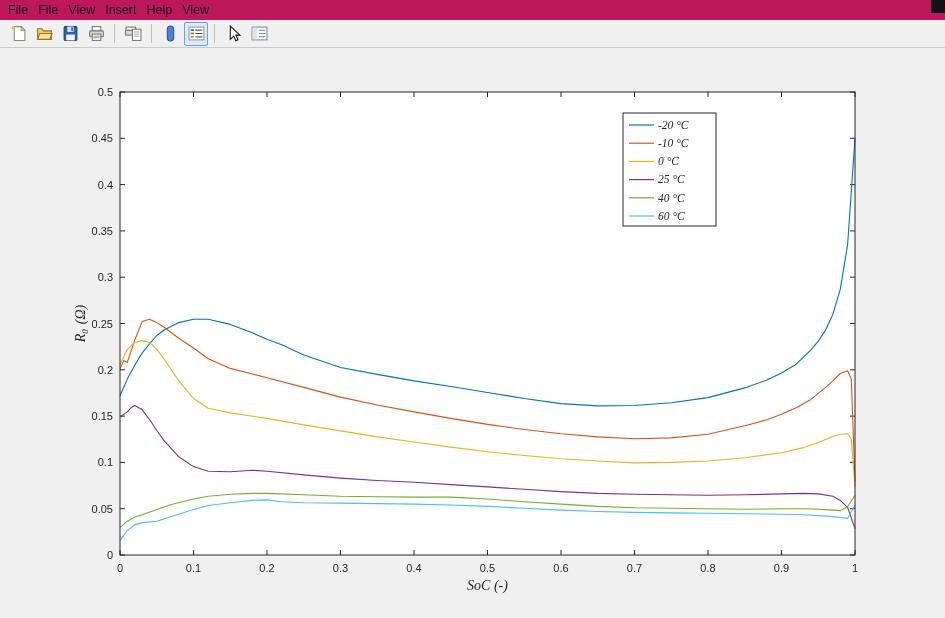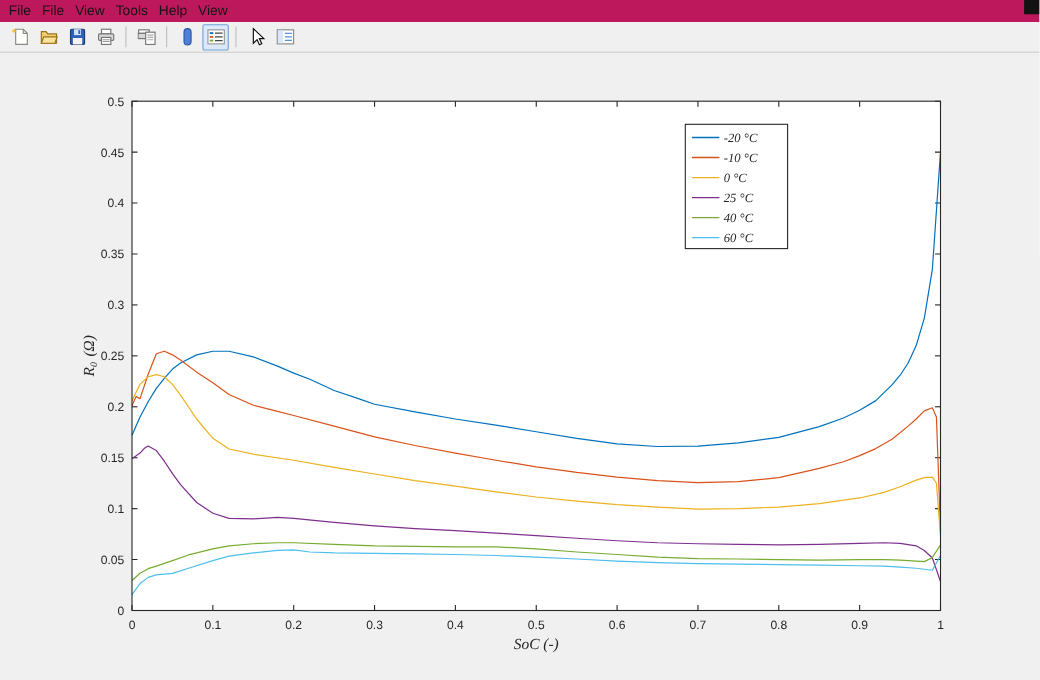--- a/index.html
+++ b/index.html
@@ -28,21 +28,21 @@
   .axlabel{font:italic 14px "Liberation Serif",serif;fill:#262626}
   .legend-text{font:italic 11.5px "Liberation Serif",serif;fill:#262626}
 </style>
 </head>
 <body>
 
 <div class="menubar">
   <span class="menu-item">File</span>
   <span class="menu-item">File</span>
   <span class="menu-item">View</span>
-  <span class="menu-item">Tools</span>
+  <span class="menu-item">Insert</span>
   <span class="menu-item">Help</span>
   <span class="menu-item">View</span>
 </div>
 <div class="corner-patch"></div>
 
 <div class="toolbar">
 
   <button class="tb-btn">
     <svg viewBox="0 0 16 16" width="17" height="17">
       <path d="M4 1.5h6.5L14 5v9.5H4z" fill="#fffefa" stroke="#8a8a8a"></path>

